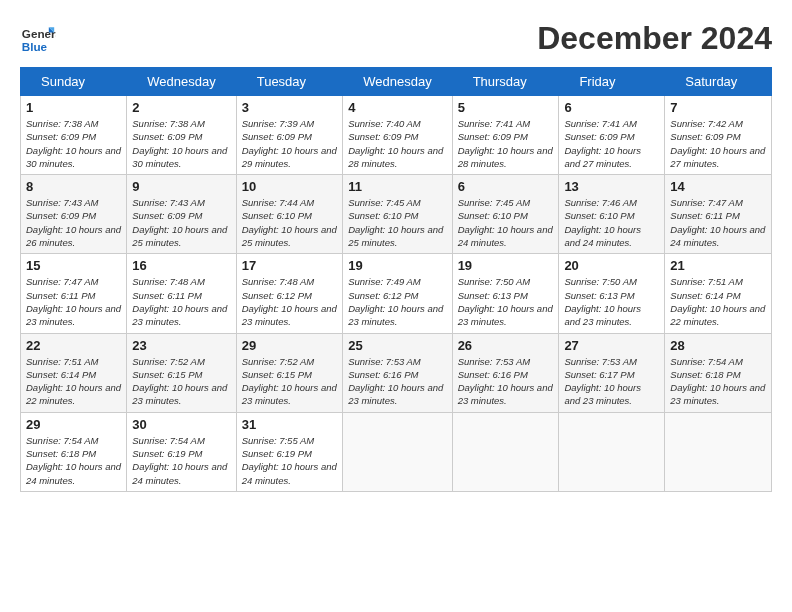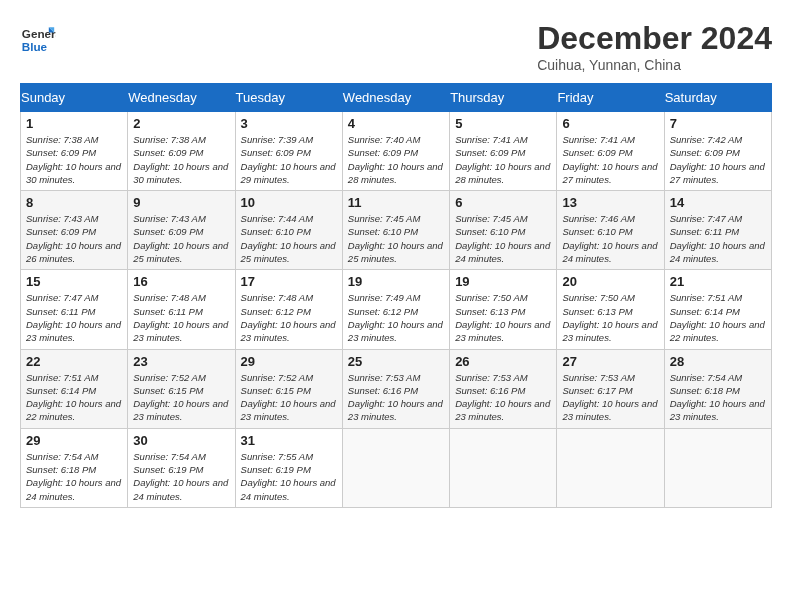--- a/index.html
+++ b/index.html
@@ -19,41 +19,41 @@
     .logo {
       display: flex;
       align-items: center;
       gap: 4px;
     }
     .logo-icon {
       width: 36px;
       height: 36px;
     }
     .title-section {
-      text-align: left;
+      text-align: right;
     }
     .month-title {
       font-size: 32px;
       font-weight: bold;
       color: #333;
     }
     .location-title {
       font-size: 14px;
       color: #555;
     }
     .calendar {
       width: 100%;
       border-collapse: collapse;
       font-size: 10.5px;
     }
     .calendar th {
       background: #1a6cc4;
       color: #fff;
       text-align: left;
-      padding: 6px 0;
+      padding: 6px 20px;
       font-size: 13px;
       font-weight: normal;
       border: 1px solid #1a6cc4;
     }
     .calendar td {
       border: 1px solid #ccc;
       vertical-align: top;
       padding: 4px 5px;
       width: calc(100%/7);
       min-height: 80px;
@@ -85,21 +85,20 @@
   <div class="logo">
     <svg class="logo-icon" viewBox="0 0 40 40">
       <text x="2" y="20" font-size="13" font-weight="bold" fill="#333">General</text>
       <text x="2" y="34" font-size="13" font-weight="bold" fill="#1a6cc4">Blue</text>
       <polygon points="32,8 38,14 32,14" fill="#1a6cc4"></polygon>
       <polygon points="32,8 38,8 38,14" fill="#4da6e8"></polygon>
     </svg>
   </div>
   <div class="title-section">
     <div class="month-title">December 2024</div>
-    <div class="location-title">Cuihua, Yunnan, China</div>
   </div>
 </div>
 
 <table class="calendar">
   <thead>
     <tr>
     <th>Sunday</th>
         <th>Wednesday</th>
         <th>Tuesday</th>
         <th>Wednesday</th>

